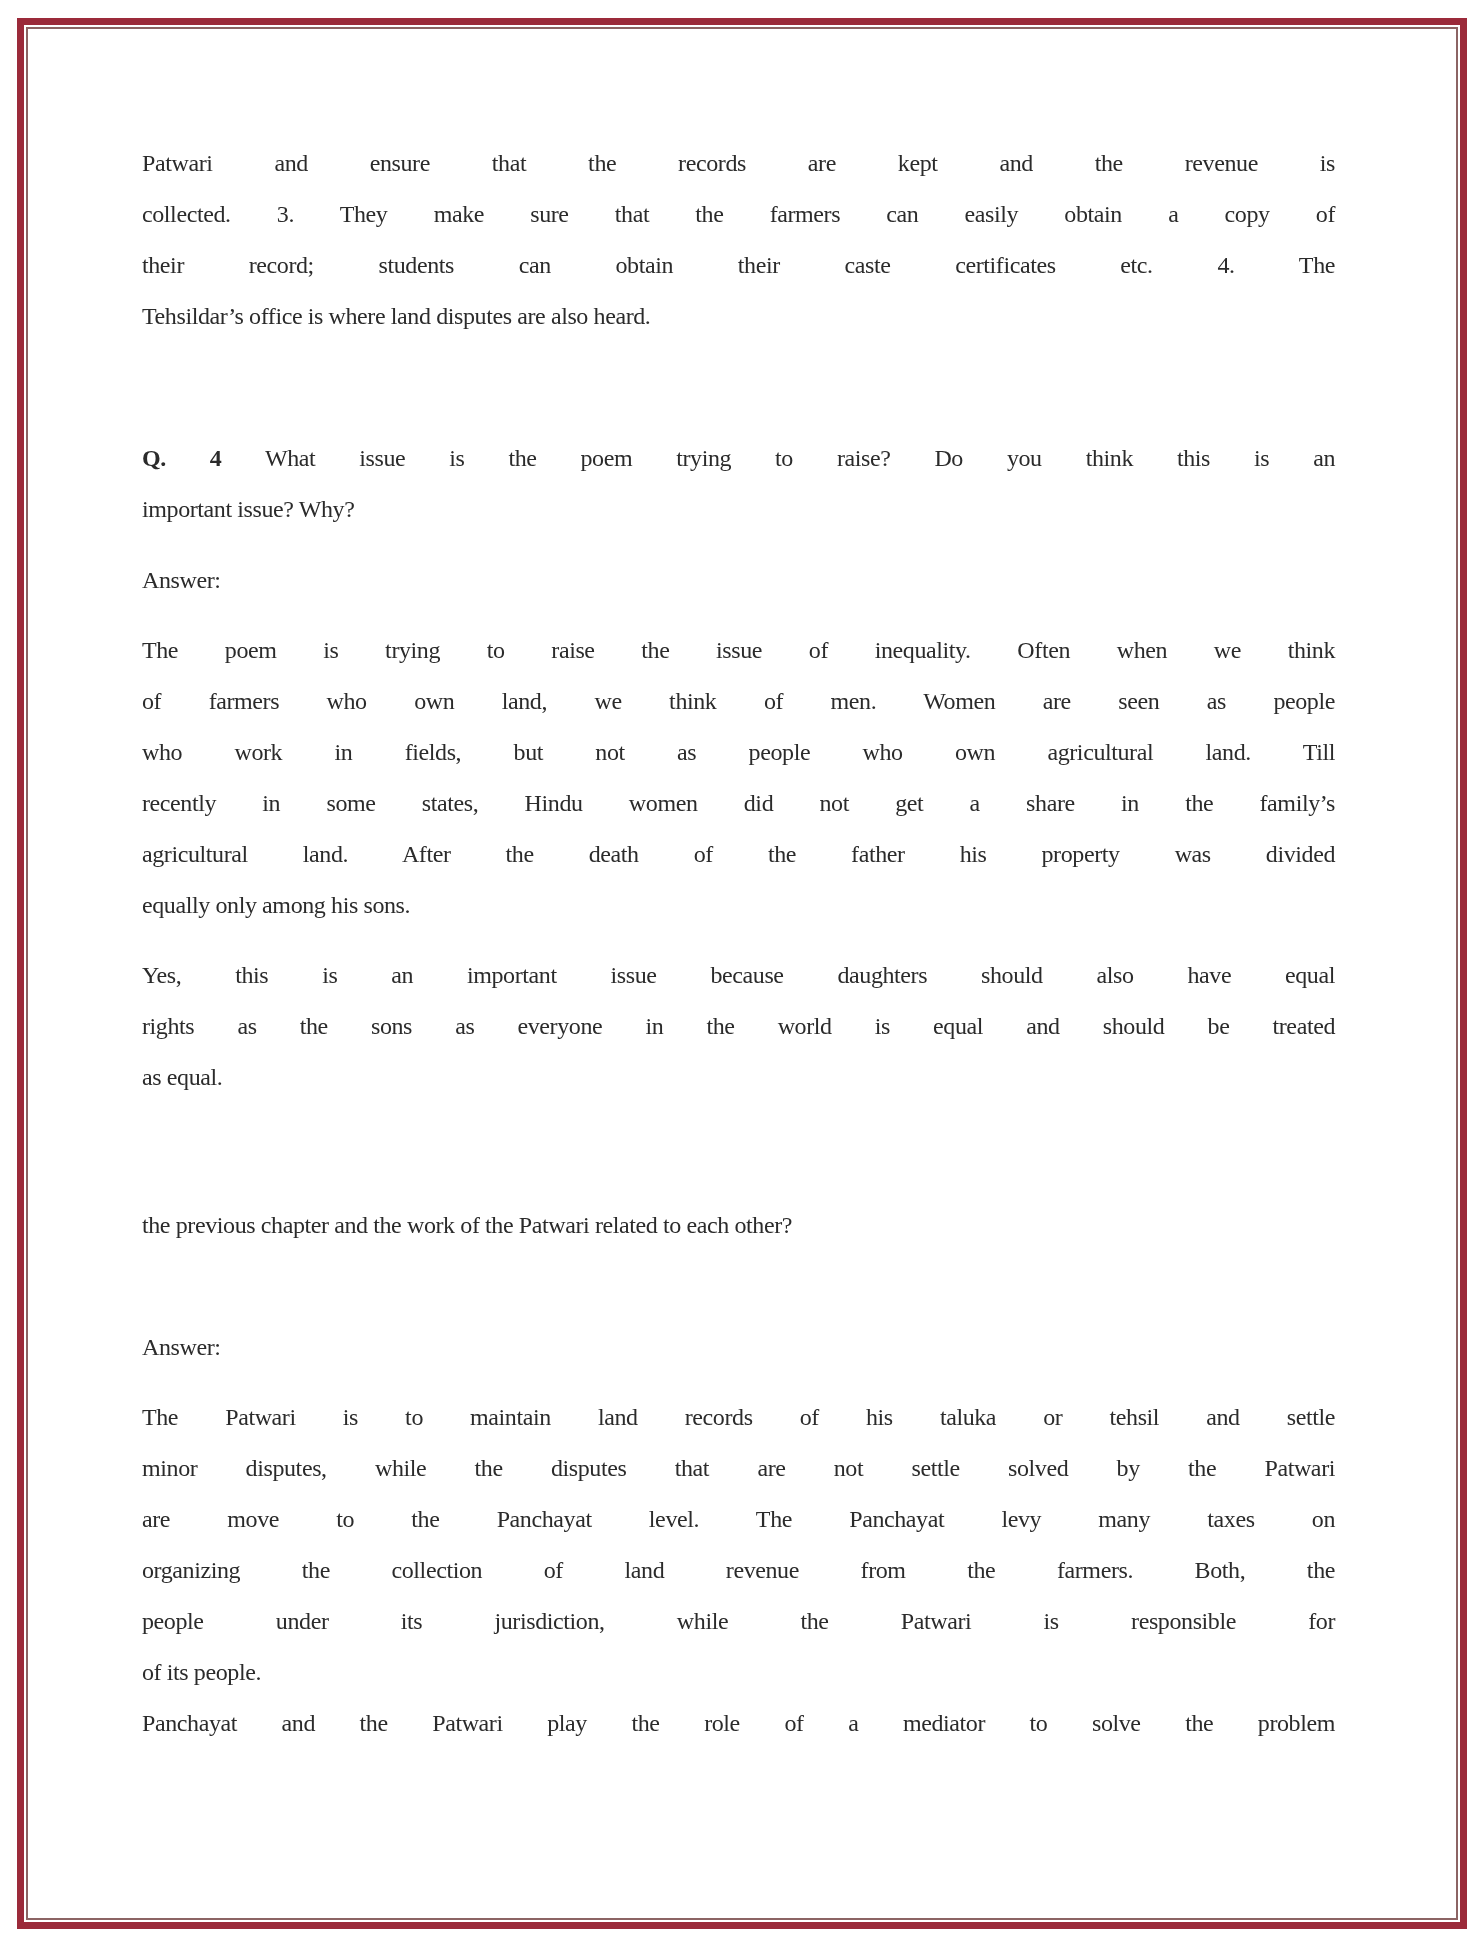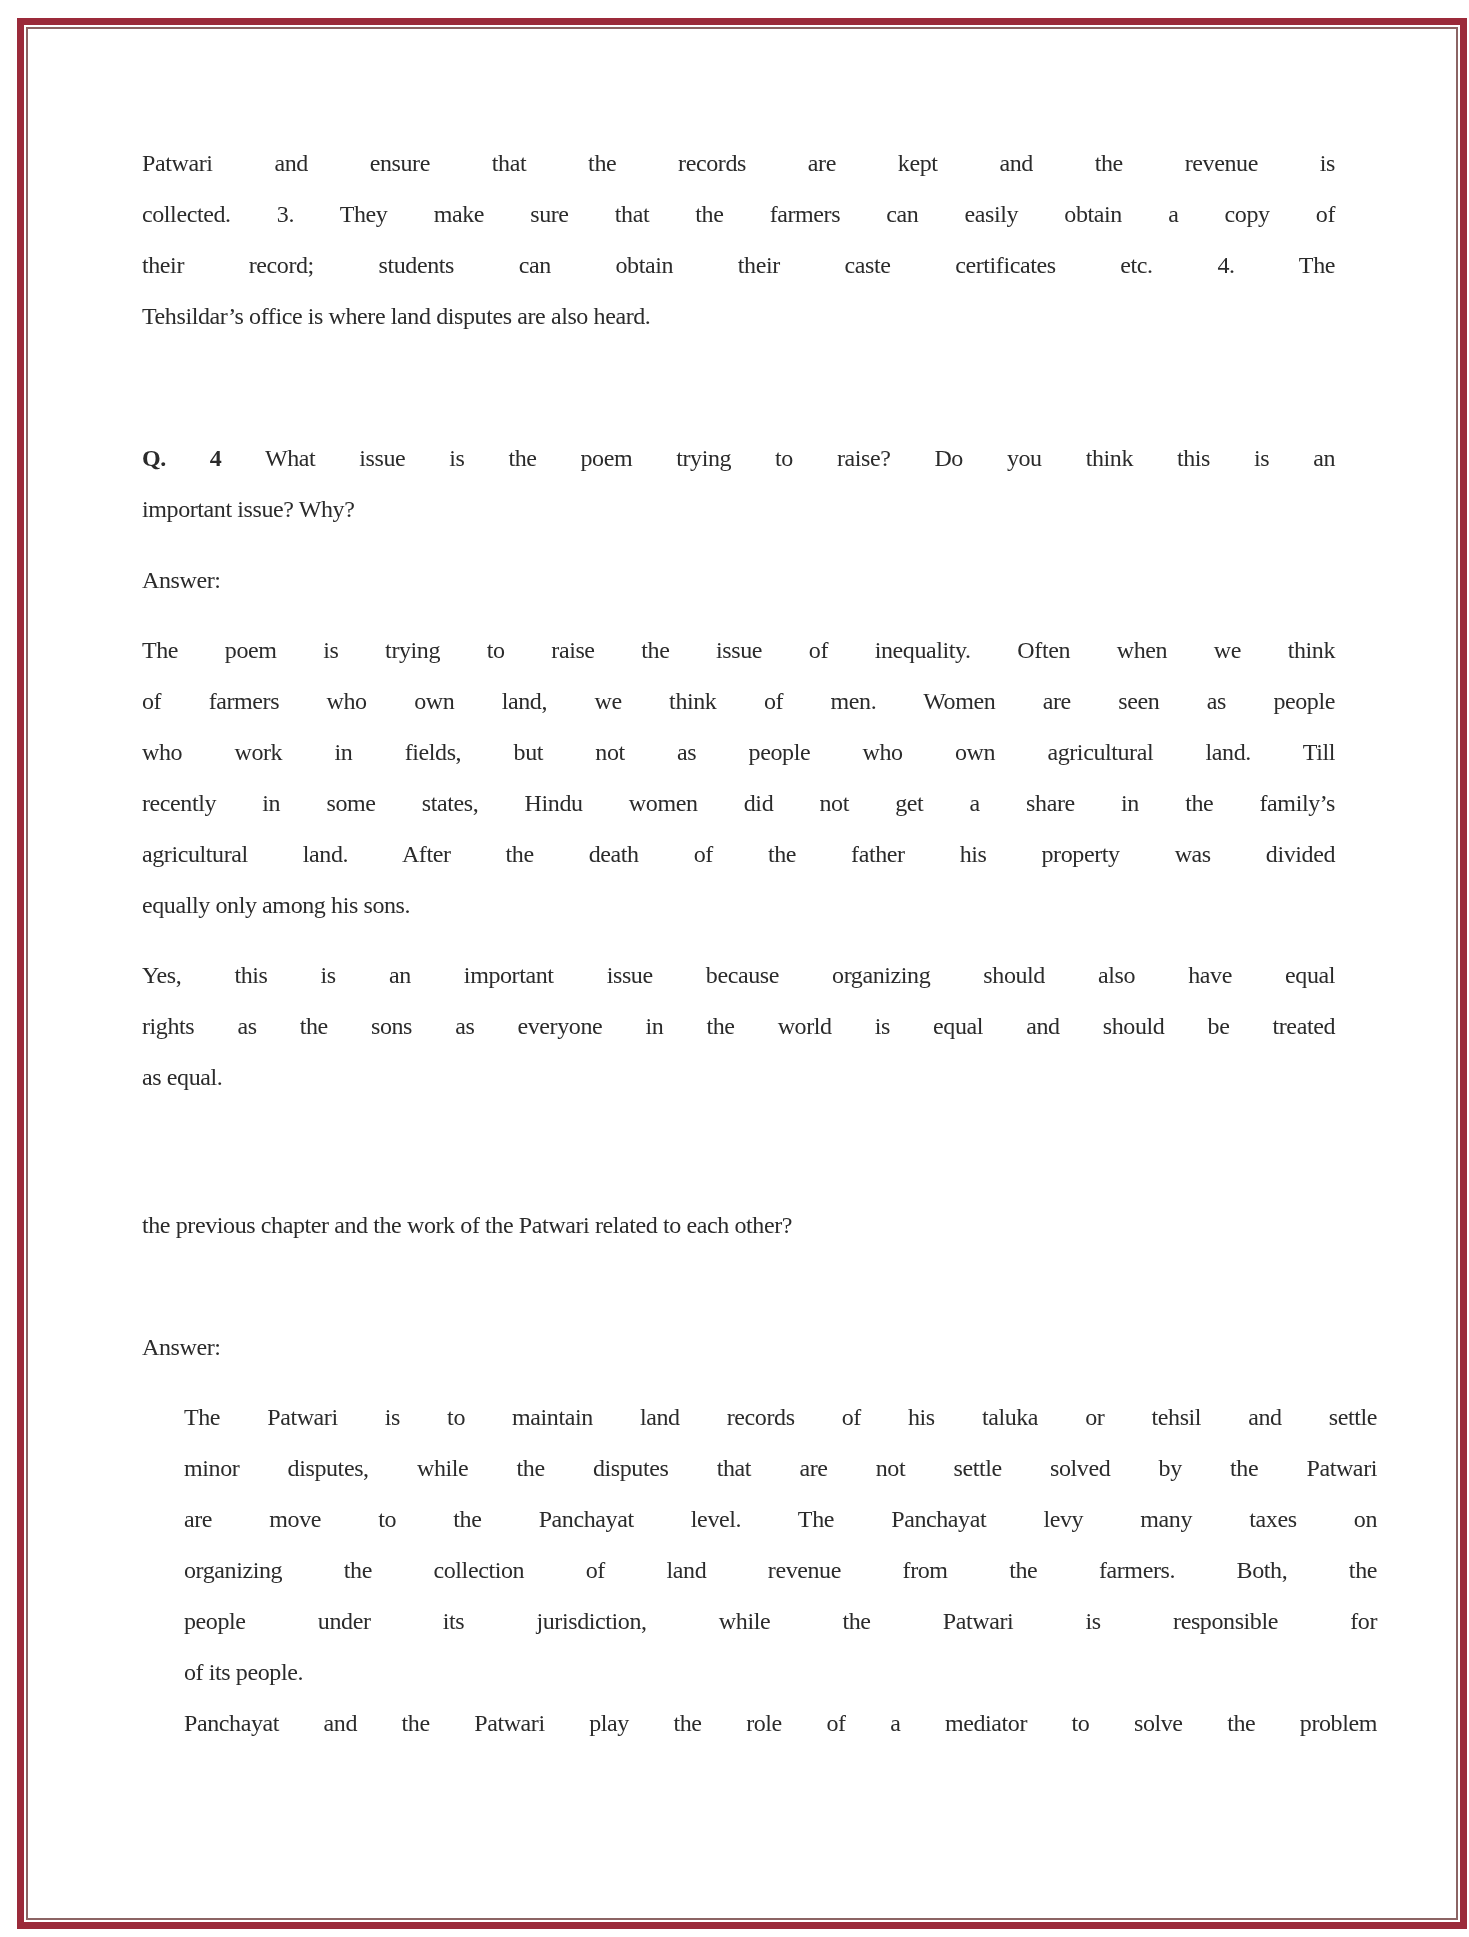--- a/index.html
+++ b/index.html
@@ -72,34 +72,34 @@
 <div class="block" style="top:625px;">
   <span class="line">The poem is trying to raise the issue of inequality. Often when we think</span>
   <span class="line">of farmers who own land, we think of men. Women are seen as people</span>
   <span class="line">who work in fields, but not as people who own agricultural land. Till</span>
   <span class="line">recently in some states, Hindu women did not get a share in the family’s</span>
   <span class="line">agricultural land. After the death of the father his property was divided</span>
   <span class="line last">equally only among his sons.</span>
 </div>
 
 <div class="block" style="top:950px;">
-  <span class="line">Yes, this is an important issue because organizing should also have equal</span>
+  <span class="line">Yes, this is an important issue because daughters should also have equal</span>
   <span class="line">rights as the sons as everyone in the world is equal and should be treated</span>
   <span class="line last">as equal.</span>
 </div>
 
 <div class="block" style="top:1200px;">
   <span class="line last">the previous chapter and the work of the Patwari related to each other?</span>
 </div>
 
 <div class="block" style="top:1322px;">
   <span class="line last">Answer:</span>
 </div>
 
-<div class="block" style="top:1392px;margin-left:42px;">
+<div class="block" style="top:1392px;">
   <span class="line">The Patwari is to maintain land records of his taluka or tehsil and settle</span>
   <span class="line">minor disputes, while the disputes that are not settle solved by the Patwari</span>
   <span class="line">are move to the Panchayat level. The Panchayat levy many taxes on</span>
   <span class="line">organizing the collection of land revenue from the farmers. Both, the</span>
   <span class="line">people under its jurisdiction, while the Patwari is responsible for</span>
   <span class="line last">of its people.</span>
   <span class="line">Panchayat and the Patwari play the role of a mediator to solve the problem</span>
 </div>
 
 </body></html>

